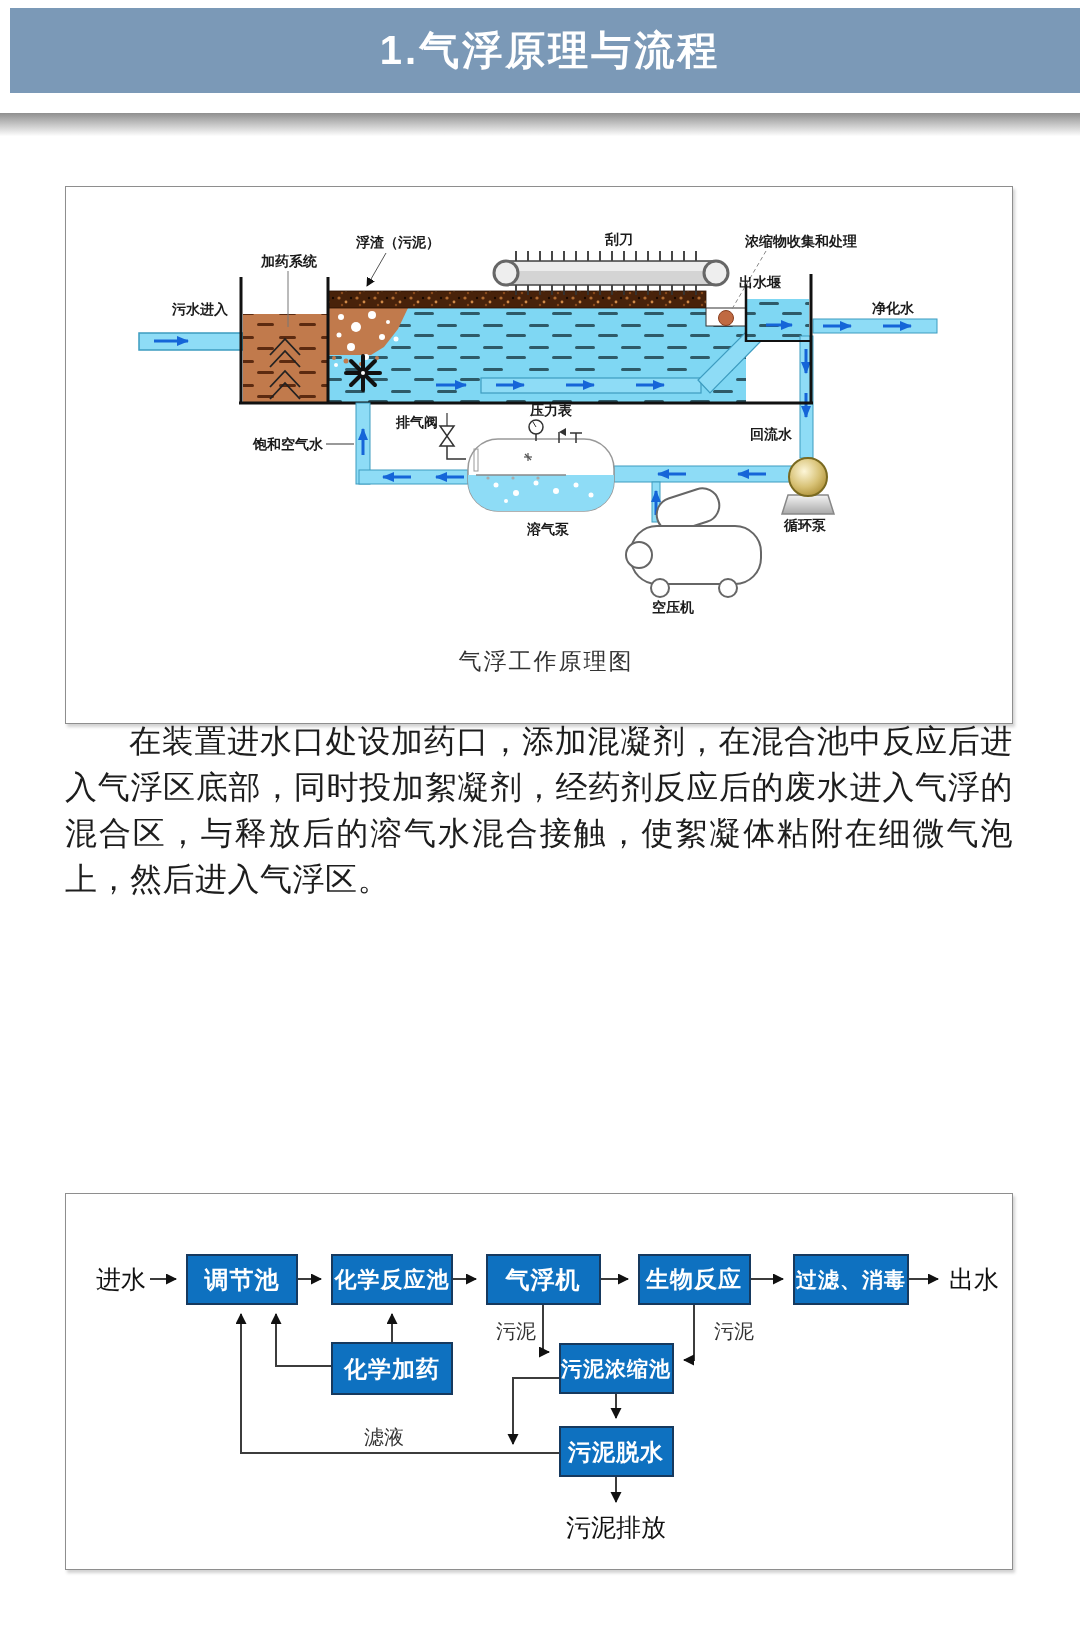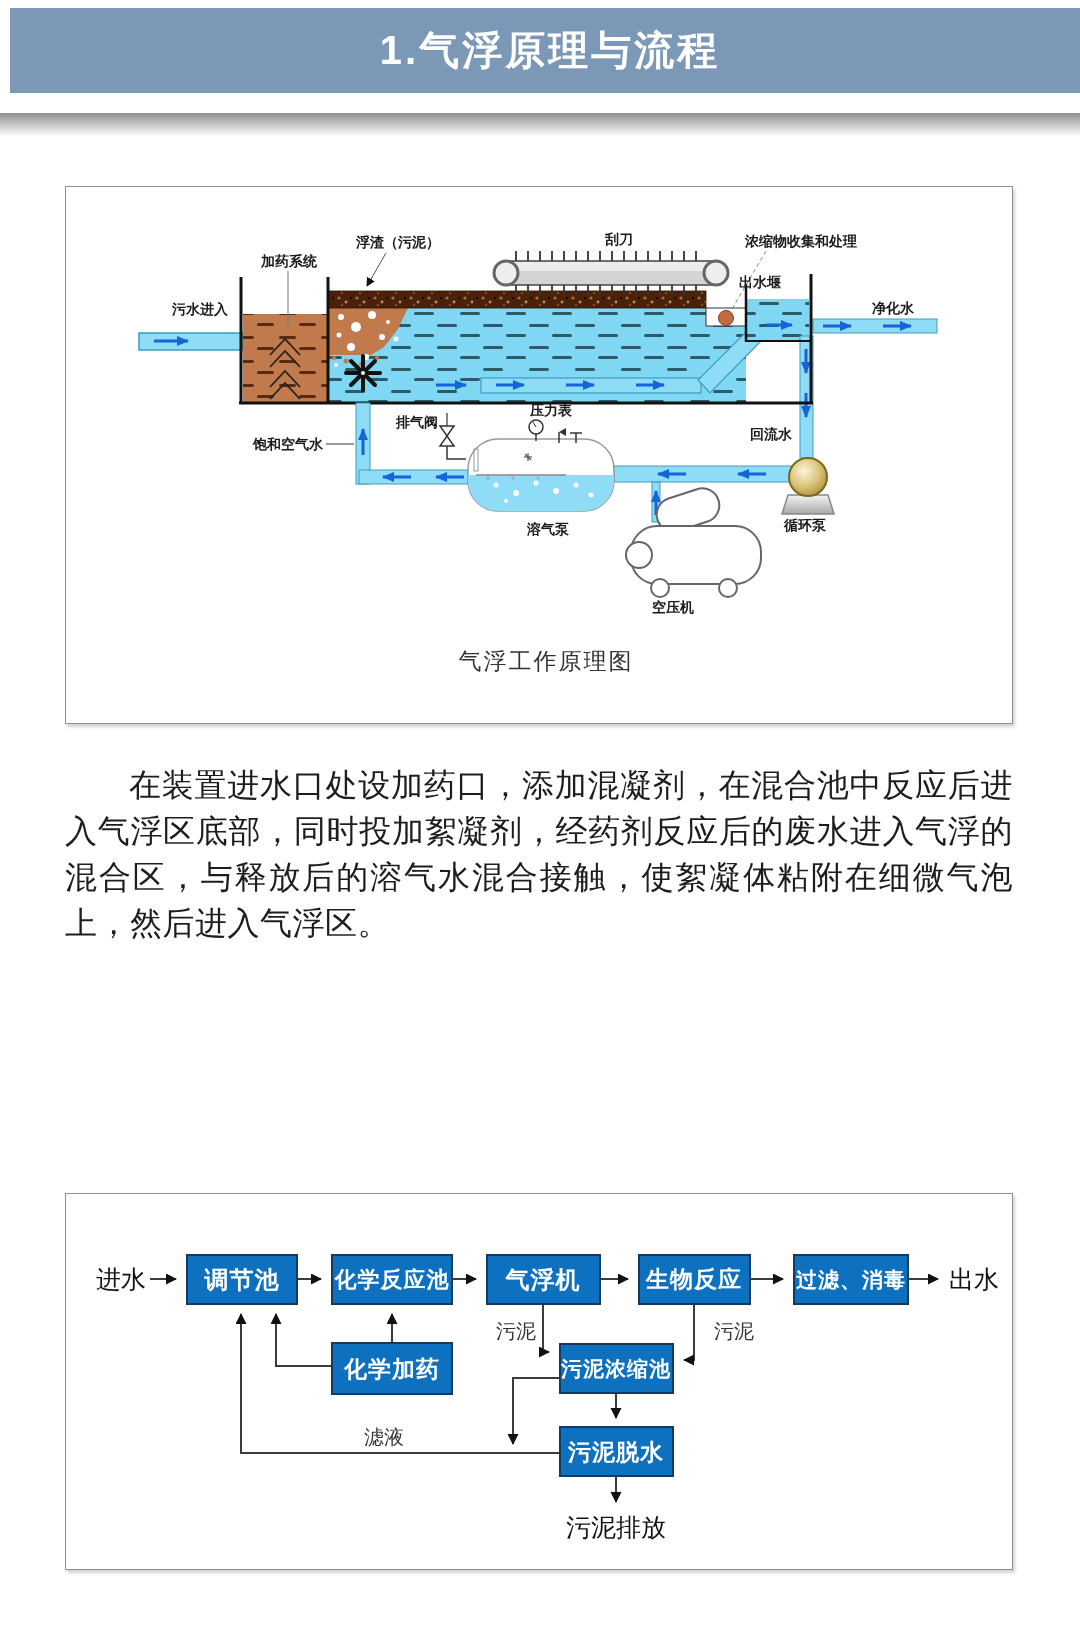--- a/index.html
+++ b/index.html
@@ -7,21 +7,21 @@
         font-family:"Liberation Sans",sans-serif;}
   .banner{position:absolute;top:8px;left:10px;width:1080px;height:85px;background:#7b99b7;
           display:flex;align-items:center;justify-content:center;}
   .banner-title{color:#ffffff;font-size:40px;font-weight:bold;letter-spacing:3px;}
   .banner-shadow{position:absolute;top:113px;left:0;width:1080px;height:26px;
           background:linear-gradient(to bottom,#8f8f8f,#ffffff 90%);}
   .fig{position:absolute;left:65px;width:946px;background:#fff;border:1px solid #8e8e8e;
        box-shadow:2px 3px 3px rgba(0,0,0,0.18);}
   .fig1{top:186px;height:536px;}
   .fig2{top:1193px;height:375px;}
-  .paras{position:absolute;left:65px;top:762px;width:948px;}
+  .paras{position:absolute;left:65px;top:718px;width:948px;}
   .paras p{margin:0;font-size:32px;line-height:46px;color:#1d1d1d;text-align:justify;
            text-indent:2em;letter-spacing:0.5px;}
   svg{display:block;}
   .dlabel{font-size:14px;font-weight:bold;fill:#1a1a1a;}
   .caption{font-size:23px;fill:#333;letter-spacing:2px;}
   .fc-label{font-size:25px;fill:#111;}
   .fc-small{font-size:20px;fill:#333;}
   .fc-boxtext{fill:#fff;font-weight:bold;letter-spacing:1px;}
 </style>
 </head>

